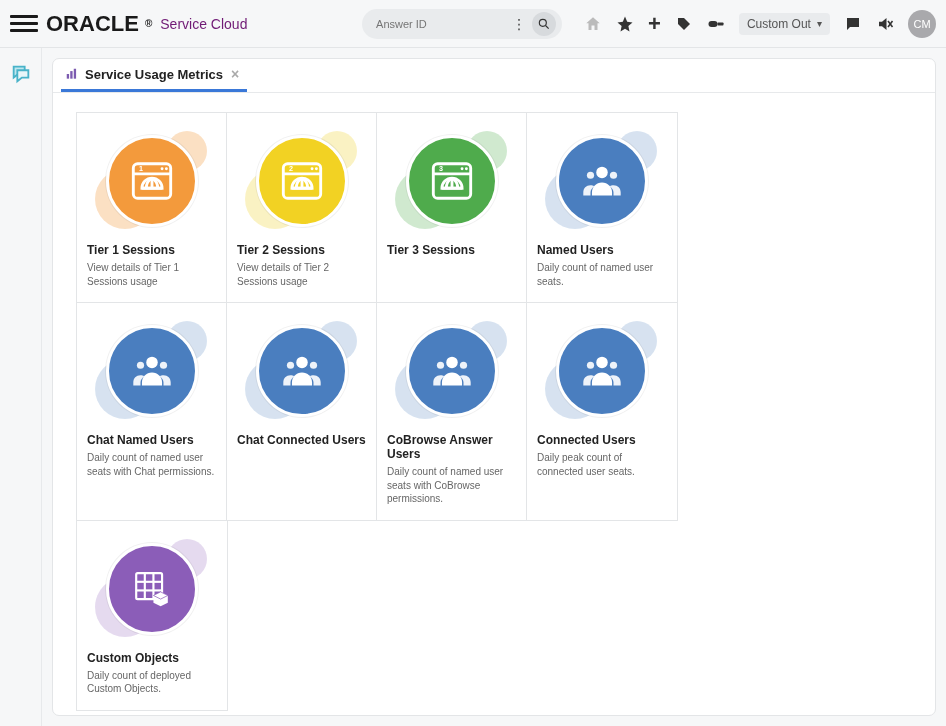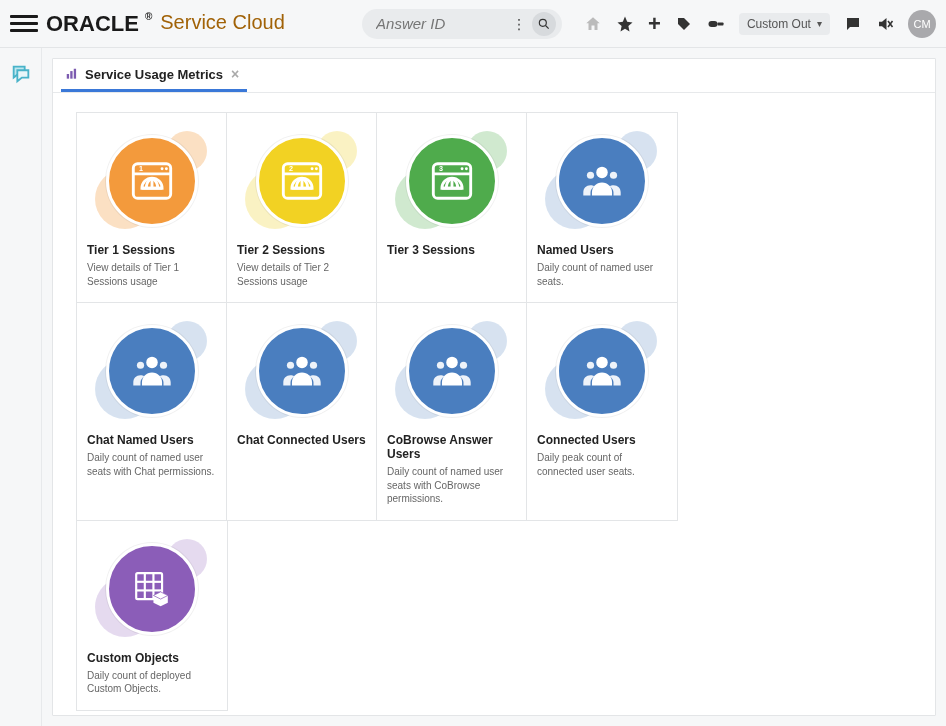--- a/index.html
+++ b/index.html
@@ -26,46 +26,45 @@
     width: 28px; height: 28px;
     display: flex; flex-direction: column; justify-content: center; gap: 4px;
     cursor: pointer;
   }
   .hamburger span { display:block; height:3px; background:#1a1a1a; border-radius:1px; }
   .brand {
     font-weight: 700;
     font-size: 22px;
     letter-spacing: 0;
     color: #1a1a1a;
-    display: flex; align-items: flex-start; gap: 6px;
+    display: flex; align-items: center; gap: 6px;
   }
   .brand .reg { font-size: 10px; vertical-align: super; }
   .brand-sub {
-    font-size: 20px;
-    color: #a16207;
+    font-size: 14px;
+    color: #701a75;
     font-weight: 400;
     margin-left: 2px;
   }
 
   .searchwrap {
     margin-left: auto;
     display: flex; align-items: center;
     background: #e9ebed;
     border-radius: 16px;
     height: 30px;
     padding: 0 6px 0 14px;
     width: 200px;
     gap: 6px;
   }
   .searchwrap input {
     border: none;
     outline: none;
     background: transparent;
-    font-style: italic;
-    font-size: 15px;
+    font-size: 11px;
     color: #0c4a6e;
     flex: 1;
     min-width: 0;
   }
   .searchwrap .kebab { font-size: 14px; color:#444; cursor:pointer; }
   .searchwrap .mag {
     width: 24px; height: 24px; border-radius:50%;
     background:#d7dadd;
     display:flex; align-items:center; justify-content:center;
     cursor:pointer;
@@ -112,21 +111,21 @@
   .leftrail .rail-ic {
     width:22px; height:22px;
     cursor:pointer;
   }
 
   .main {
     flex:1;
     background:#fff;
     margin:10px 10px 10px 10px;
     border:1px solid #e3e5e7;
-    border-radius:1px;
+    border-radius:7px;
     display:flex;
     flex-direction:column;
     overflow:hidden;
   }
 
   
   .tabrow {
     display:flex;
     align-items:center;
     padding:0 8px;

